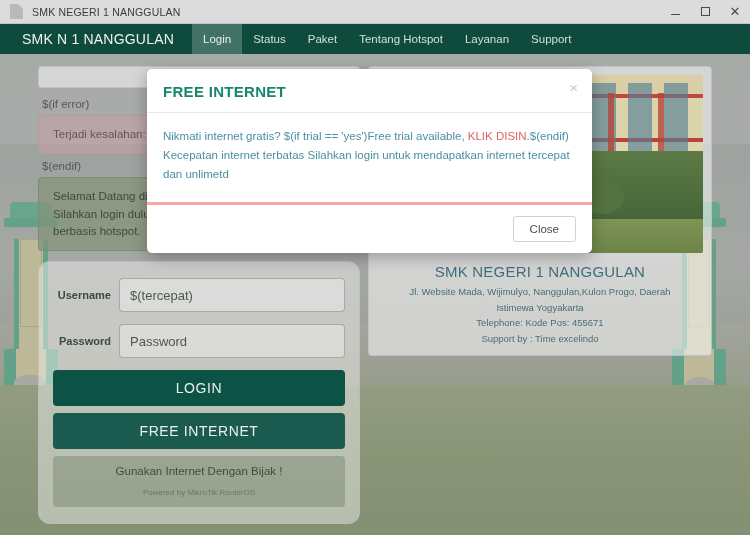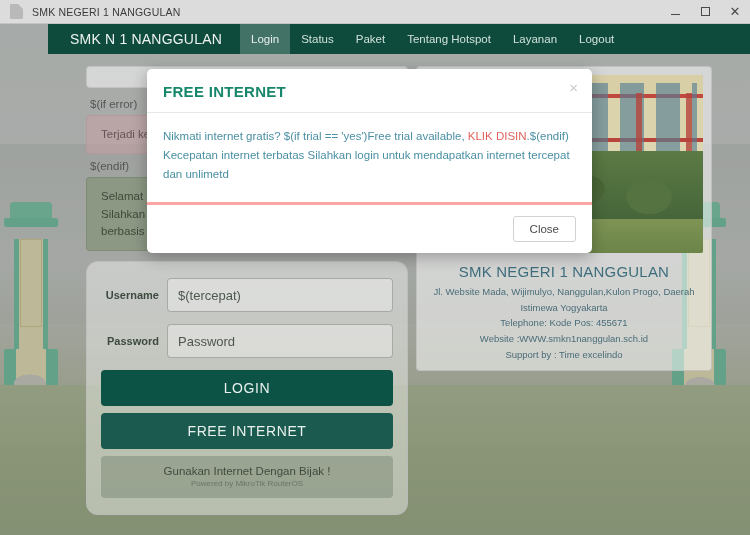--- a/index.html
+++ b/index.html
@@ -54,21 +54,20 @@
   .win-btn .min-glyph { display:block; width:9px; height:1px; background:#4a4a4a; margin-top:6px; }
   .win-btn .max-glyph { display:block; width:9px; height:9px; border:1px solid #4a4a4a; }
   .win-btn .close-glyph { font-size: 13px; }
 
   
   .viewport {
     flex: 1 1 auto;
     position: relative;
     overflow: hidden;
     background: #cfcfcf;
-    padding-left: 48px;
   }
 
   
   .bg-photo {
     position: absolute; inset: 0;
     background:
       
       linear-gradient(180deg, #c2c7c4 0%, #c8ccc8 46%, #b9bdb2 58%, #a8b093 72%, #9aa684 100%);
   }
   .bg-photo .grass {
@@ -211,21 +210,21 @@
   .btn-login { background: #0c5245; }
   .btn-free  { background: #1b5a4e; }
   .footer-note {
     background: rgba(128,140,120,.55);
     border-radius: 4px;
     text-align: center;
     padding: 9px 4px 10px;
     color: #3f4b3e;
   }
   .footer-note .fn1 { font-size: 11.5px; display: block; }
-  .footer-note .fn2 { font-size: 8px; display: block; margin-top: 2px; color: #6b7668; }
+  .footer-note .fn2 { font-size: 8px; display: block; margin-top: 11px; color: #6b7668; }
 
   
   .info-card {
     background: rgba(250,250,250,.55);
     border: 1px solid rgba(188,188,188,.8);
     border-radius: 4px;
     padding: 8px;
   }
   .carousel {
     position: relative;
@@ -374,21 +373,21 @@
     </div>
     <div class="bg-dim"></div>
 
     <div class="navbar">
       <div class="brand">SMK N 1 NANGGULAN</div>
       <div class="nav-item active">Login</div>
       <div class="nav-item">Status</div>
       <div class="nav-item">Paket</div>
       <div class="nav-item">Tentang Hotspot</div>
       <div class="nav-item">Layanan</div>
-      <div class="nav-item">Logout</div>
+      <div class="nav-item">Support</div>
     </div>
 
     <div class="content">
 
       <div class="col-left">
 
         <div class="topbox"></div>
 
         <div class="tmpl-tag">$(if error)</div>
         <div class="alert alert-danger">Terjadi kesalahan: $(error)</div>
@@ -429,21 +428,20 @@
             <div class="carousel-dots">
               <div class="dot"></div>
               <div class="dot active"></div>
               <div class="dot"></div>
             </div>
           </div>
           <div class="school-name">SMK NEGERI 1 NANGGULAN</div>
           <div class="school-line">Jl. Website Mada, Wijimulyo, Nanggulan,Kulon Progo, Daerah</div>
           <div class="school-line">Istimewa Yogyakarta</div>
           <div class="school-line">Telephone: Kode Pos: 455671</div>
-          <div class="school-line">Website :WWW.smkn1nanggulan.sch.id</div>
           <div class="school-line">Support by : Time excelindo</div>
         </div>
       </div>
 
     </div>
 
     <div class="modal-backdrop"></div>
     <div class="modal">
       <div class="modal-header">
         <div class="modal-title">FREE INTERNET</div>

